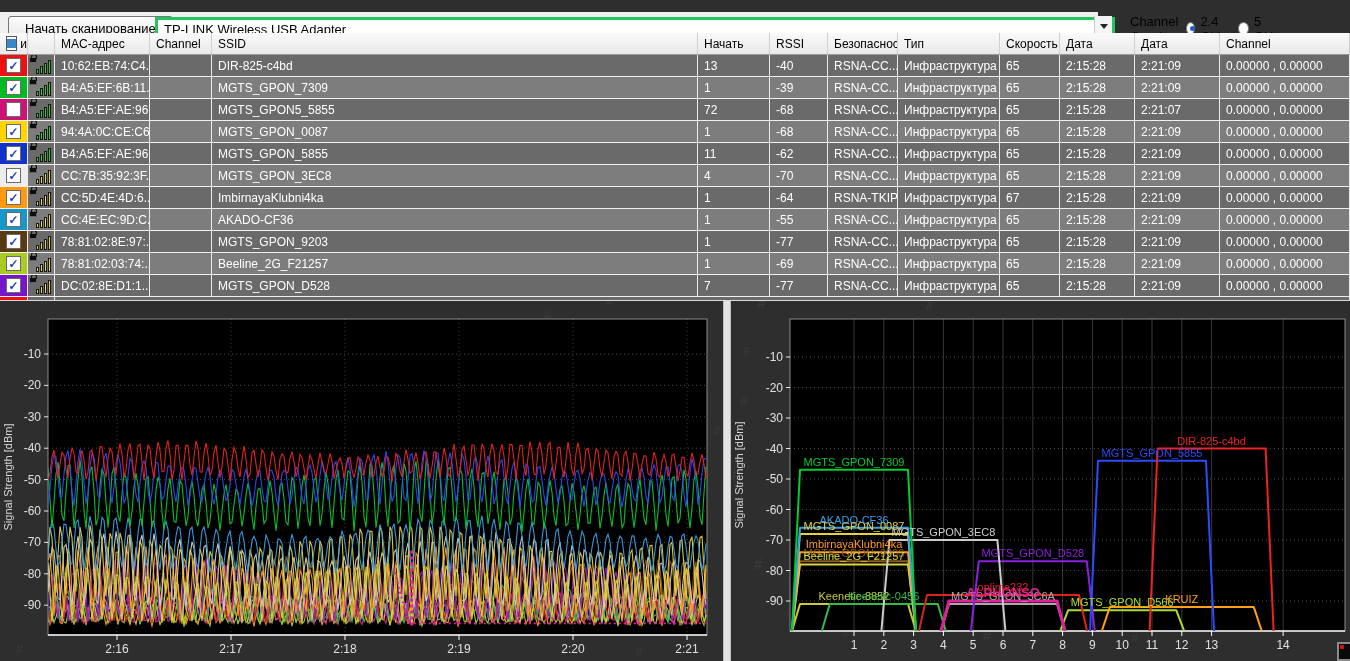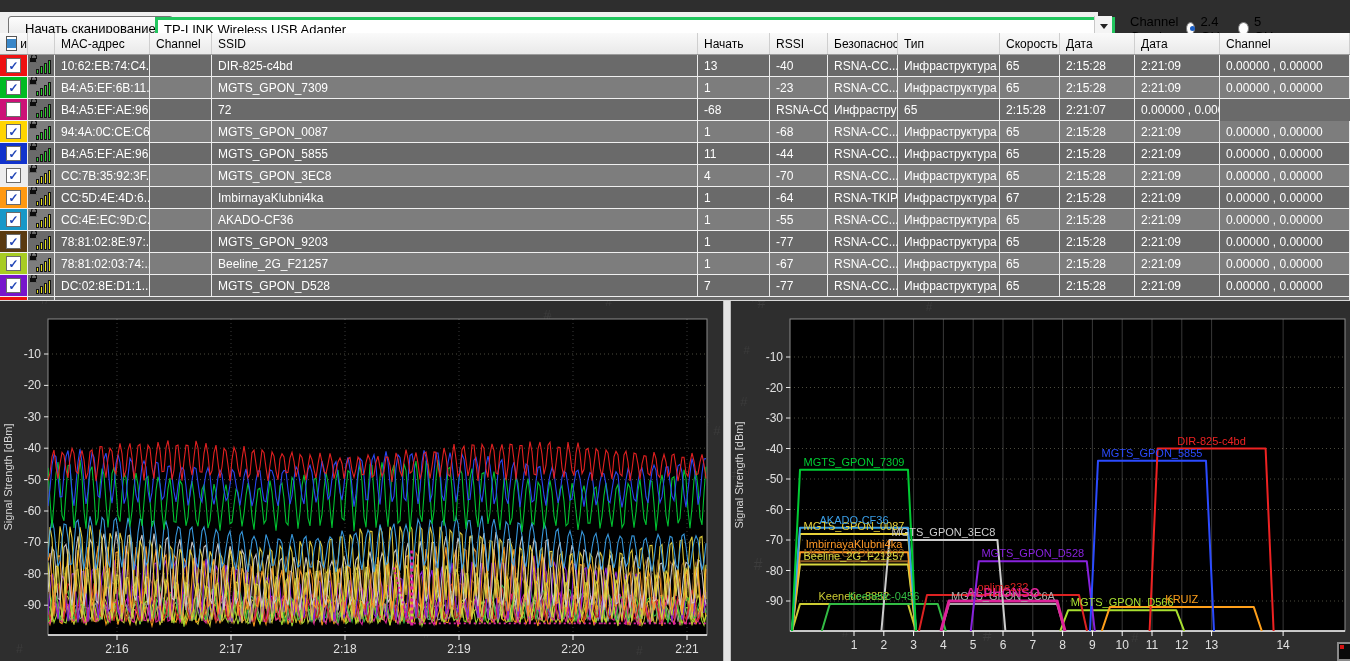--- a/index.html
+++ b/index.html
@@ -154,21 +154,21 @@
               <b style="left: 12px; height: 8px; background: rgb(39, 212, 39);"></b>
               <b style="left: 16px; height: 11px; background: rgb(39, 212, 39);"></b>
               <b style="left: 20px; height: 14px; background: rgb(39, 212, 39);"></b>
               <span class="lock"></span>
             </span>
           </div>
           <div class="tc">B4:A5:EF:6B:11...</div>
           <div class="tc"></div>
           <div class="tc">MGTS_GPON_7309</div>
           <div class="tc">1</div>
-          <div class="tc">-23</div>
+          <div class="tc">-39</div>
           <div class="tc">RSNA-CC...</div>
           <div class="tc">Инфраструктура</div>
           <div class="tc">65</div>
           <div class="tc">2:15:28</div>
           <div class="tc">2:21:09</div>
           <div class="tc">0.00000 , 0.00000</div>
         </div>
         <div class="trow">
           <div class="tc cb-cell" style="background: rgb(204, 17, 119);">
             <span class="cbox"></span>
@@ -177,20 +177,21 @@
             <span class="sig">
               <b style="left: 8px; height: 5px; background: rgb(39, 212, 39);"></b>
               <b style="left: 12px; height: 8px; background: rgb(39, 212, 39);"></b>
               <b style="left: 16px; height: 11px; background: rgb(39, 212, 39);"></b>
               <b style="left: 20px; height: 14px; background: rgb(39, 212, 39);"></b>
               <span class="lock"></span>
             </span>
           </div>
           <div class="tc">B4:A5:EF:AE:96...</div>
           <div class="tc"></div>
+          <div class="tc">MGTS_GPON5_5855</div>
           <div class="tc">72</div>
           <div class="tc">-68</div>
           <div class="tc">RSNA-CC...</div>
           <div class="tc">Инфраструктура</div>
           <div class="tc">65</div>
           <div class="tc">2:15:28</div>
           <div class="tc">2:21:07</div>
           <div class="tc">0.00000 , 0.00000</div>
         </div>
         <div class="trow">
@@ -228,21 +229,21 @@
               <b style="left: 12px; height: 8px; background: rgb(39, 212, 39);"></b>
               <b style="left: 16px; height: 11px; background: rgb(39, 212, 39);"></b>
               <b style="left: 20px; height: 14px; background: rgb(39, 212, 39);"></b>
               <span class="lock"></span>
             </span>
           </div>
           <div class="tc">B4:A5:EF:AE:96...</div>
           <div class="tc"></div>
           <div class="tc">MGTS_GPON_5855</div>
           <div class="tc">11</div>
-          <div class="tc">-44</div>
+          <div class="tc">-62</div>
           <div class="tc">RSNA-CC...</div>
           <div class="tc">Инфраструктура</div>
           <div class="tc">65</div>
           <div class="tc">2:15:28</div>
           <div class="tc">2:21:09</div>
           <div class="tc">0.00000 , 0.00000</div>
         </div>
         <div class="trow">
           <div class="tc cb-cell" style="background: rgb(237, 237, 237);">
             <span class="cbox">✓</span>
@@ -353,21 +354,21 @@
               <b style="left: 12px; height: 8px; background: rgb(232, 226, 23);"></b>
               <b style="left: 16px; height: 11px; background: rgb(232, 226, 23);"></b>
               <b style="left: 20px; height: 14px; background: rgb(232, 226, 23);"></b>
               <span class="lock"></span>
             </span>
           </div>
           <div class="tc">78:81:02:03:74:...</div>
           <div class="tc"></div>
           <div class="tc">Beeline_2G_F21257</div>
           <div class="tc">1</div>
-          <div class="tc">-67</div>
+          <div class="tc">-69</div>
           <div class="tc">RSNA-CC...</div>
           <div class="tc">Инфраструктура</div>
           <div class="tc">65</div>
           <div class="tc">2:15:28</div>
           <div class="tc">2:21:09</div>
           <div class="tc">0.00000 , 0.00000</div>
         </div>
         <div class="trow">
           <div class="tc cb-cell" style="background: rgb(119, 21, 204);">
             <span class="cbox">✓</span>

